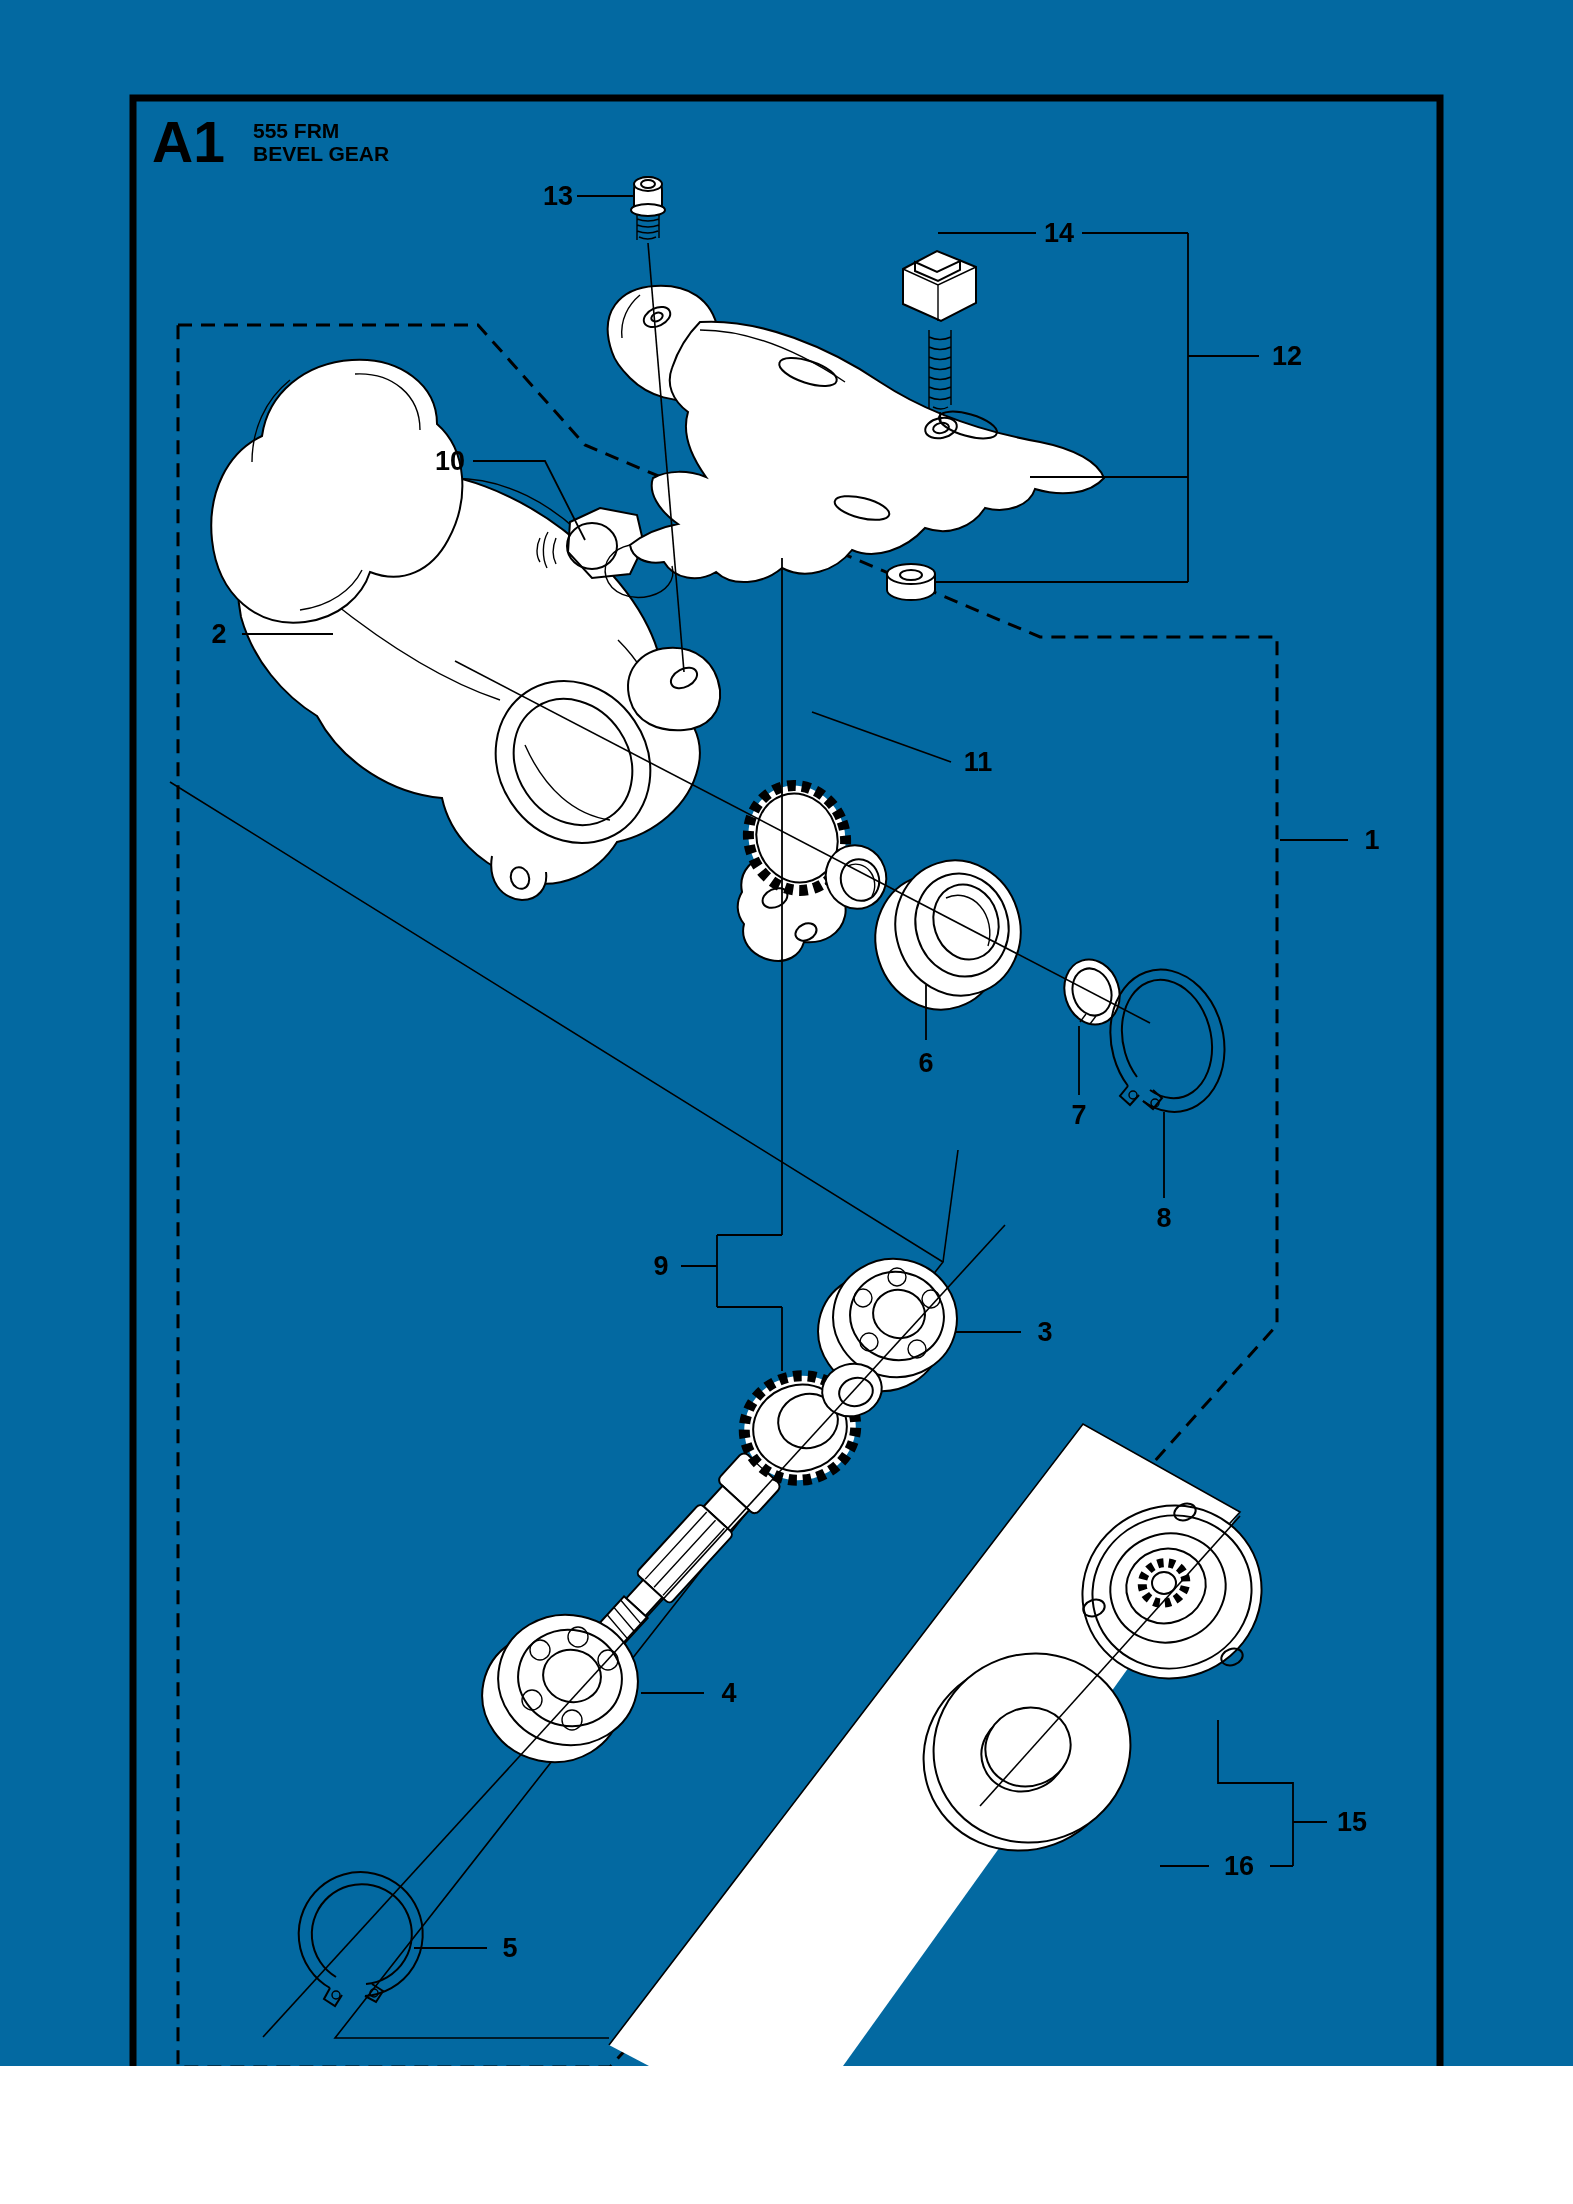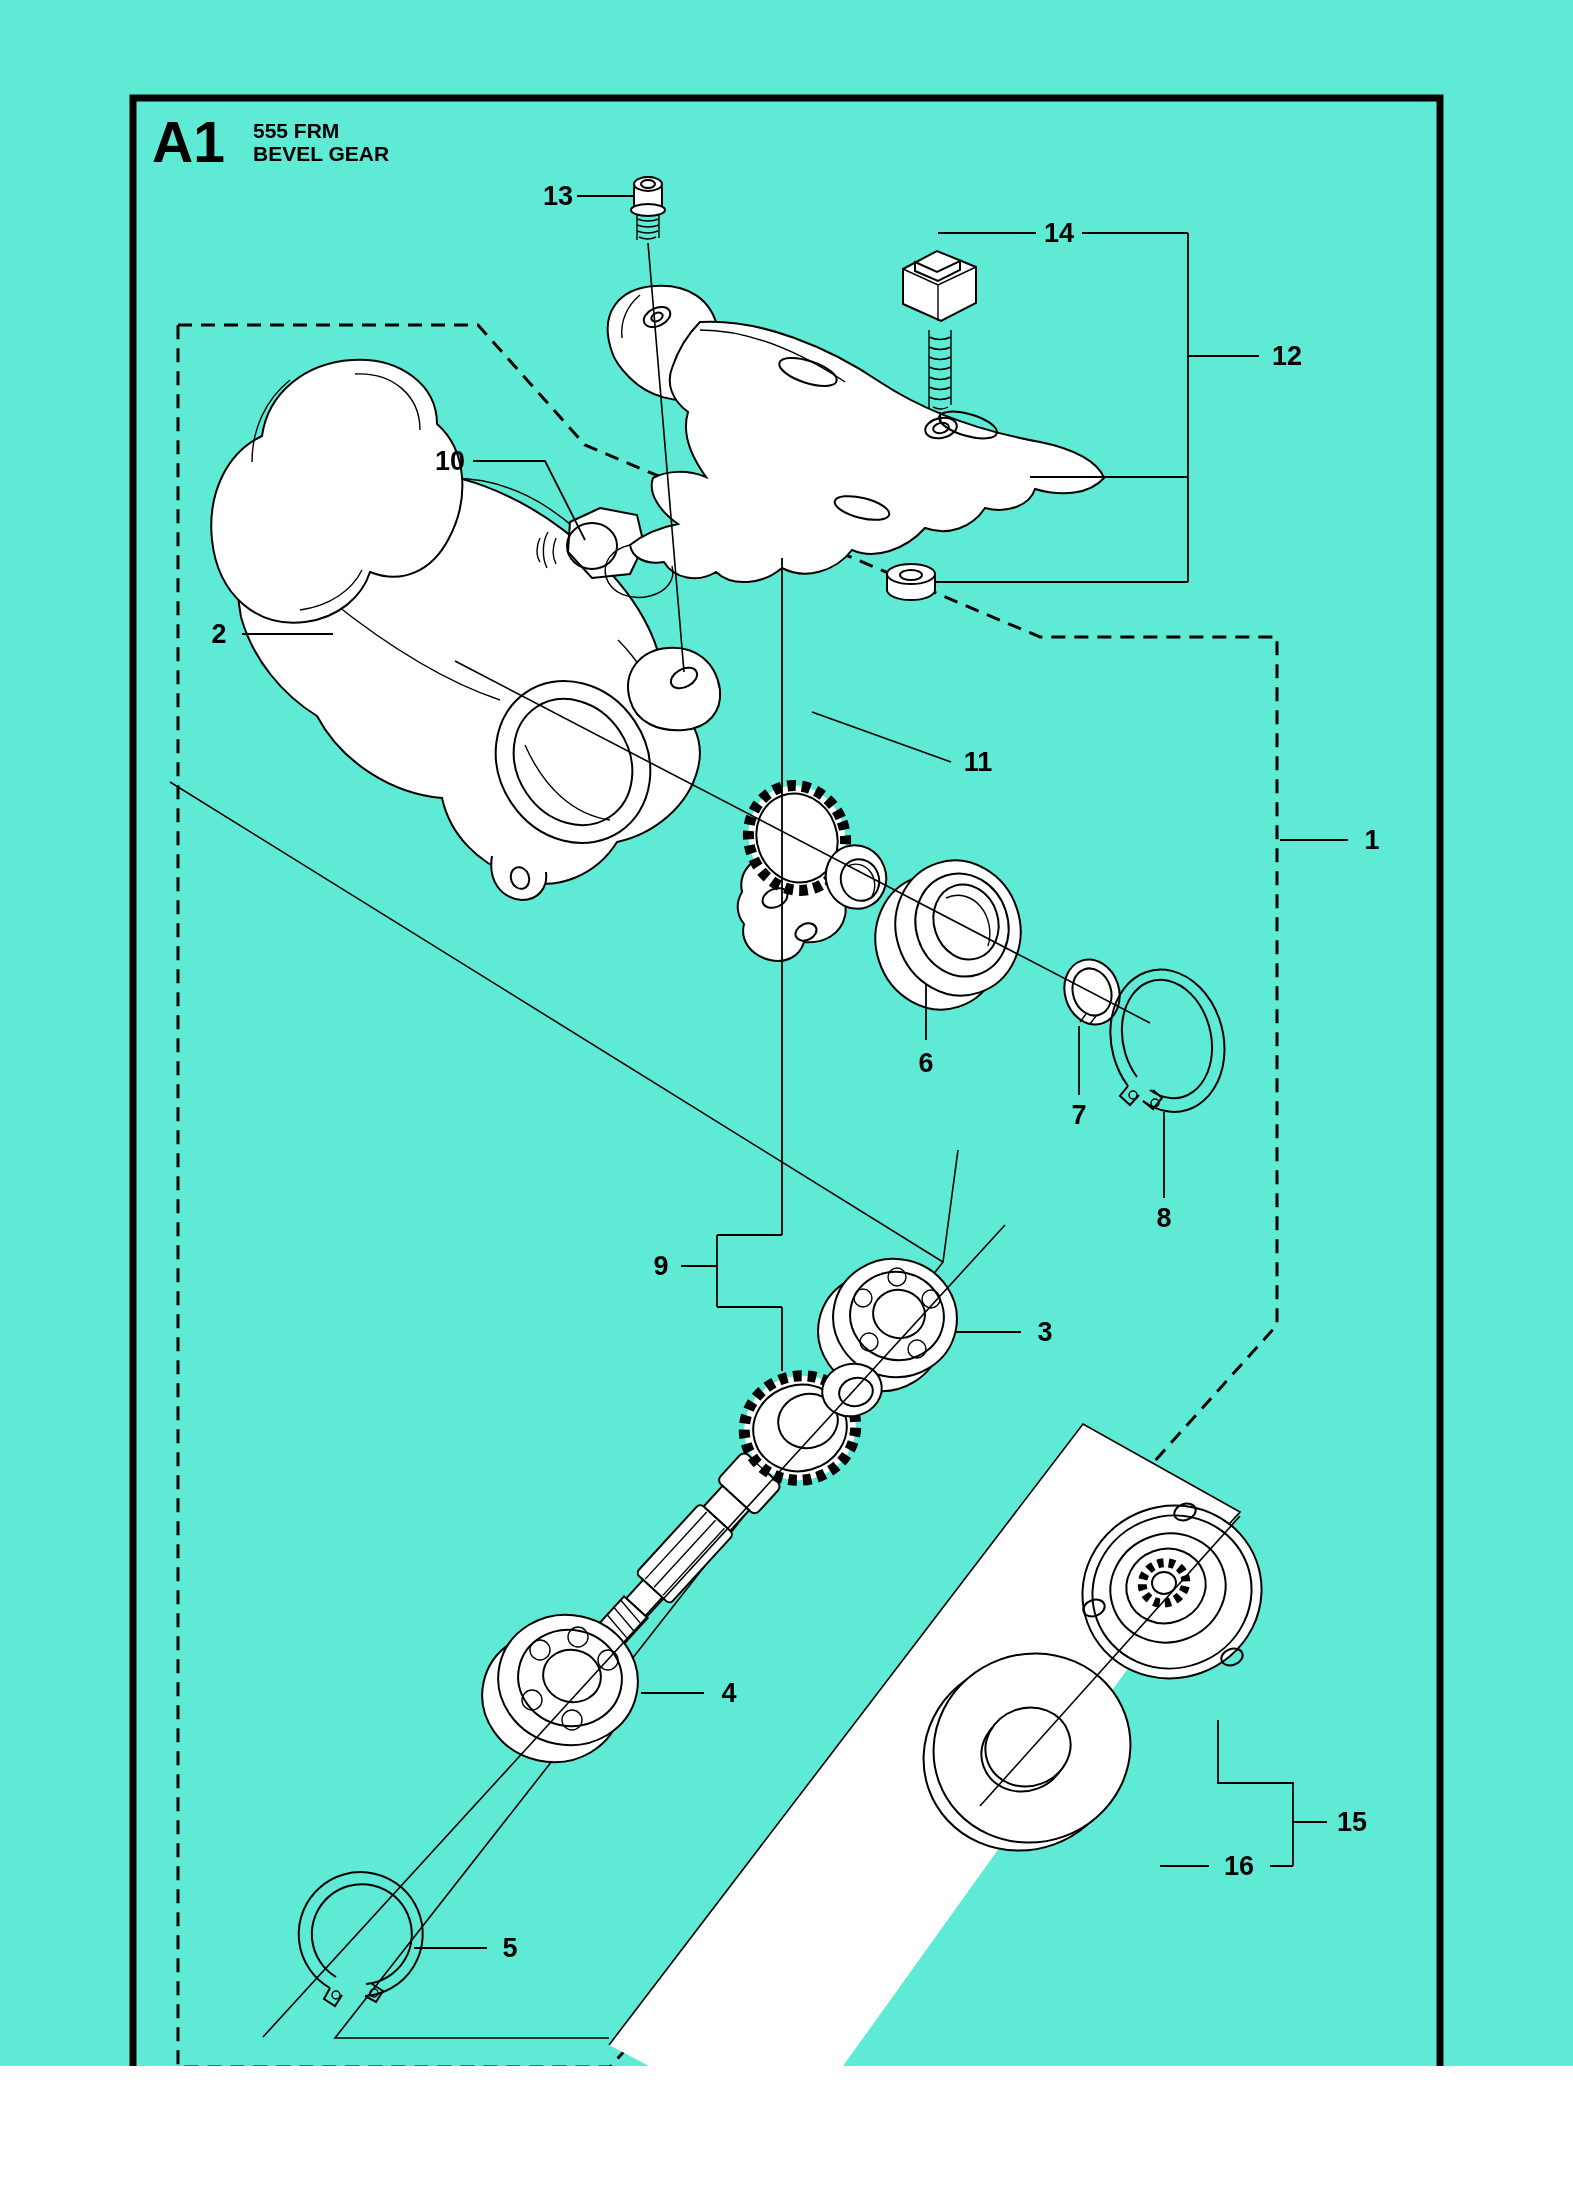--- a/index.html
+++ b/index.html
@@ -1,16 +1,16 @@
 <!DOCTYPE html>
 <html><head>
 <meta charset="utf-8">
 <style>
   html,body{margin:0;padding:0;background:#ffffff;}
-  .page{position:relative;width:1573px;height:2066px;background:#5eead4;overflow:hidden;
+  .page{position:relative;width:1573px;height:2066px;background:#0369a1;overflow:hidden;
         font-family:"Liberation Sans", sans-serif;}
   svg{position:absolute;left:0;top:0;}
   text{font-family:"Liberation Sans", sans-serif;font-weight:bold;fill:#000;}
   .callout{font-size:27px;text-anchor:middle;}
   .code{font-size:57px;}
   .sub{font-size:21px;}
   .ln{stroke:#000;stroke-width:1.8;fill:none;}
   .ctor{stroke:#000;stroke-width:1.6;fill:none;}
   .prt{stroke:#000;stroke-width:2;fill:#ffffff;}
   .prt-n{stroke:#000;stroke-width:2;fill:none;}

